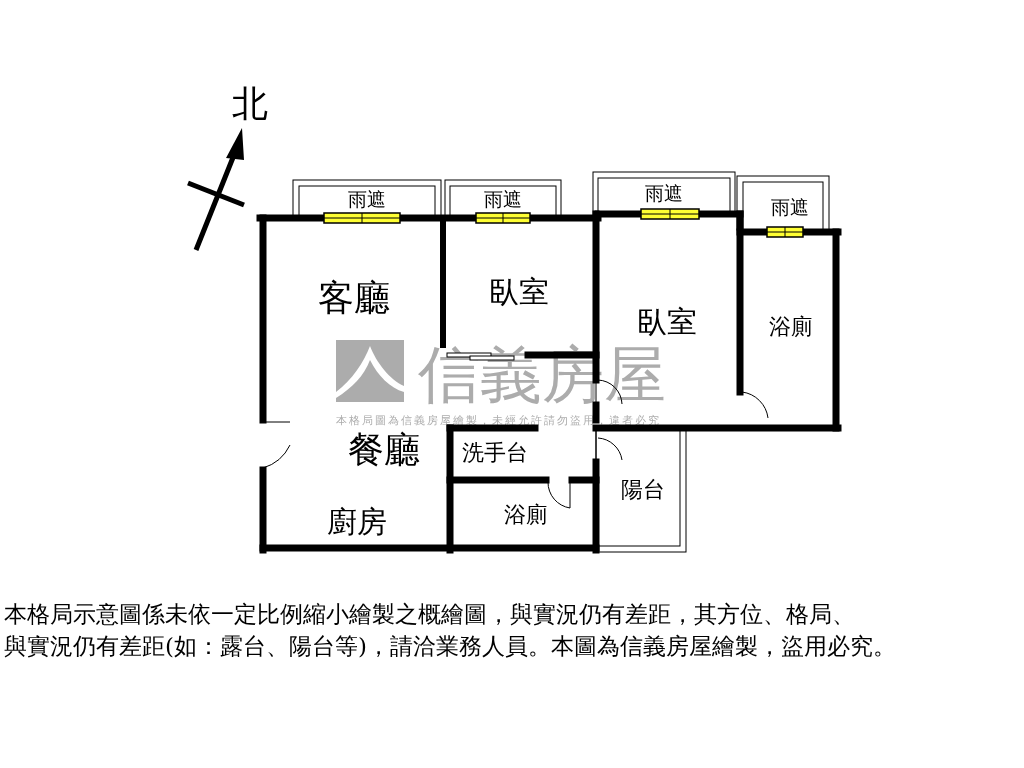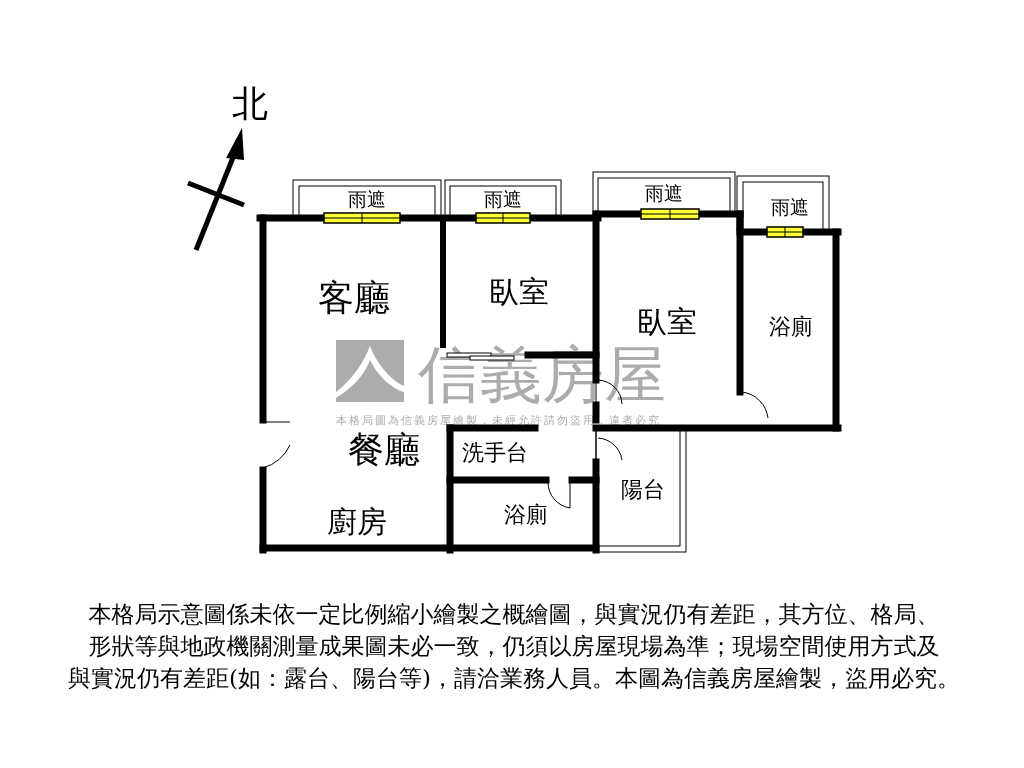--- a/index.html
+++ b/index.html
@@ -3,21 +3,21 @@
 <meta charset="utf-8">
 <style>
   html, body { margin:0; padding:0; background:#ffffff; }
   body { width:1024px; height:768px; position:relative; overflow:hidden;
          font-family: "DejaVu Serif", "Liberation Serif", serif; }
   #plan { position:absolute; left:0; top:0; width:1024px; height:580px; }
   .lbl { font-family: "DejaVu Serif", "Liberation Serif", serif; fill:#000; }
   .wm-text { font-family: "DejaVu Sans", "Liberation Sans", sans-serif; fill:#a8a8a8; }
   .disclaimer { position:absolute; left:4px; top:598px; width:1020px;
                 font-size:23px; line-height:32px; color:#000;
-                font-family: "DejaVu Serif", "Liberation Serif", serif; text-align: center; }
+                font-family: "DejaVu Serif", "Liberation Serif", serif; }
   .disclaimer div { white-space:nowrap; }
 </style>
 </head>
 <body>
 
 <svg id="plan" viewBox="0 0 1024 580" xmlns="http://www.w3.org/2000/svg">
 
   <g>
     <line x1="196" y1="250" x2="236" y2="150" stroke="#000" stroke-width="5"></line>
     <polygon points="242,128 226,158 244,160" fill="#000"></polygon>
@@ -138,15 +138,14 @@
   <text class="lbl" x="791" y="334" font-size="22" text-anchor="middle">浴廁</text>
   <text class="lbl" x="384" y="462" font-size="36" text-anchor="middle">餐廳</text>
   <text class="lbl" x="495" y="460" font-size="22" text-anchor="middle">洗手台</text>
   <text class="lbl" x="526" y="522" font-size="22" text-anchor="middle">浴廁</text>
   <text class="lbl" x="643" y="497" font-size="22" text-anchor="middle">陽台</text>
   <text class="lbl" x="357" y="532" font-size="30" text-anchor="middle">廚房</text>
 </svg>
 
 <div class="disclaimer">
   <div>本格局示意圖係未依一定比例縮小繪製之概繪圖，與實況仍有差距，其方位、格局、</div>
-  <div>形狀等與地政機關測量成果圖未必一致，仍須以房屋現場為準；現場空間使用方式及</div>
   <div>與實況仍有差距(如：露台、陽台等)，請洽業務人員。本圖為信義房屋繪製，盜用必究。</div>
 </div>
 
 </body></html>

